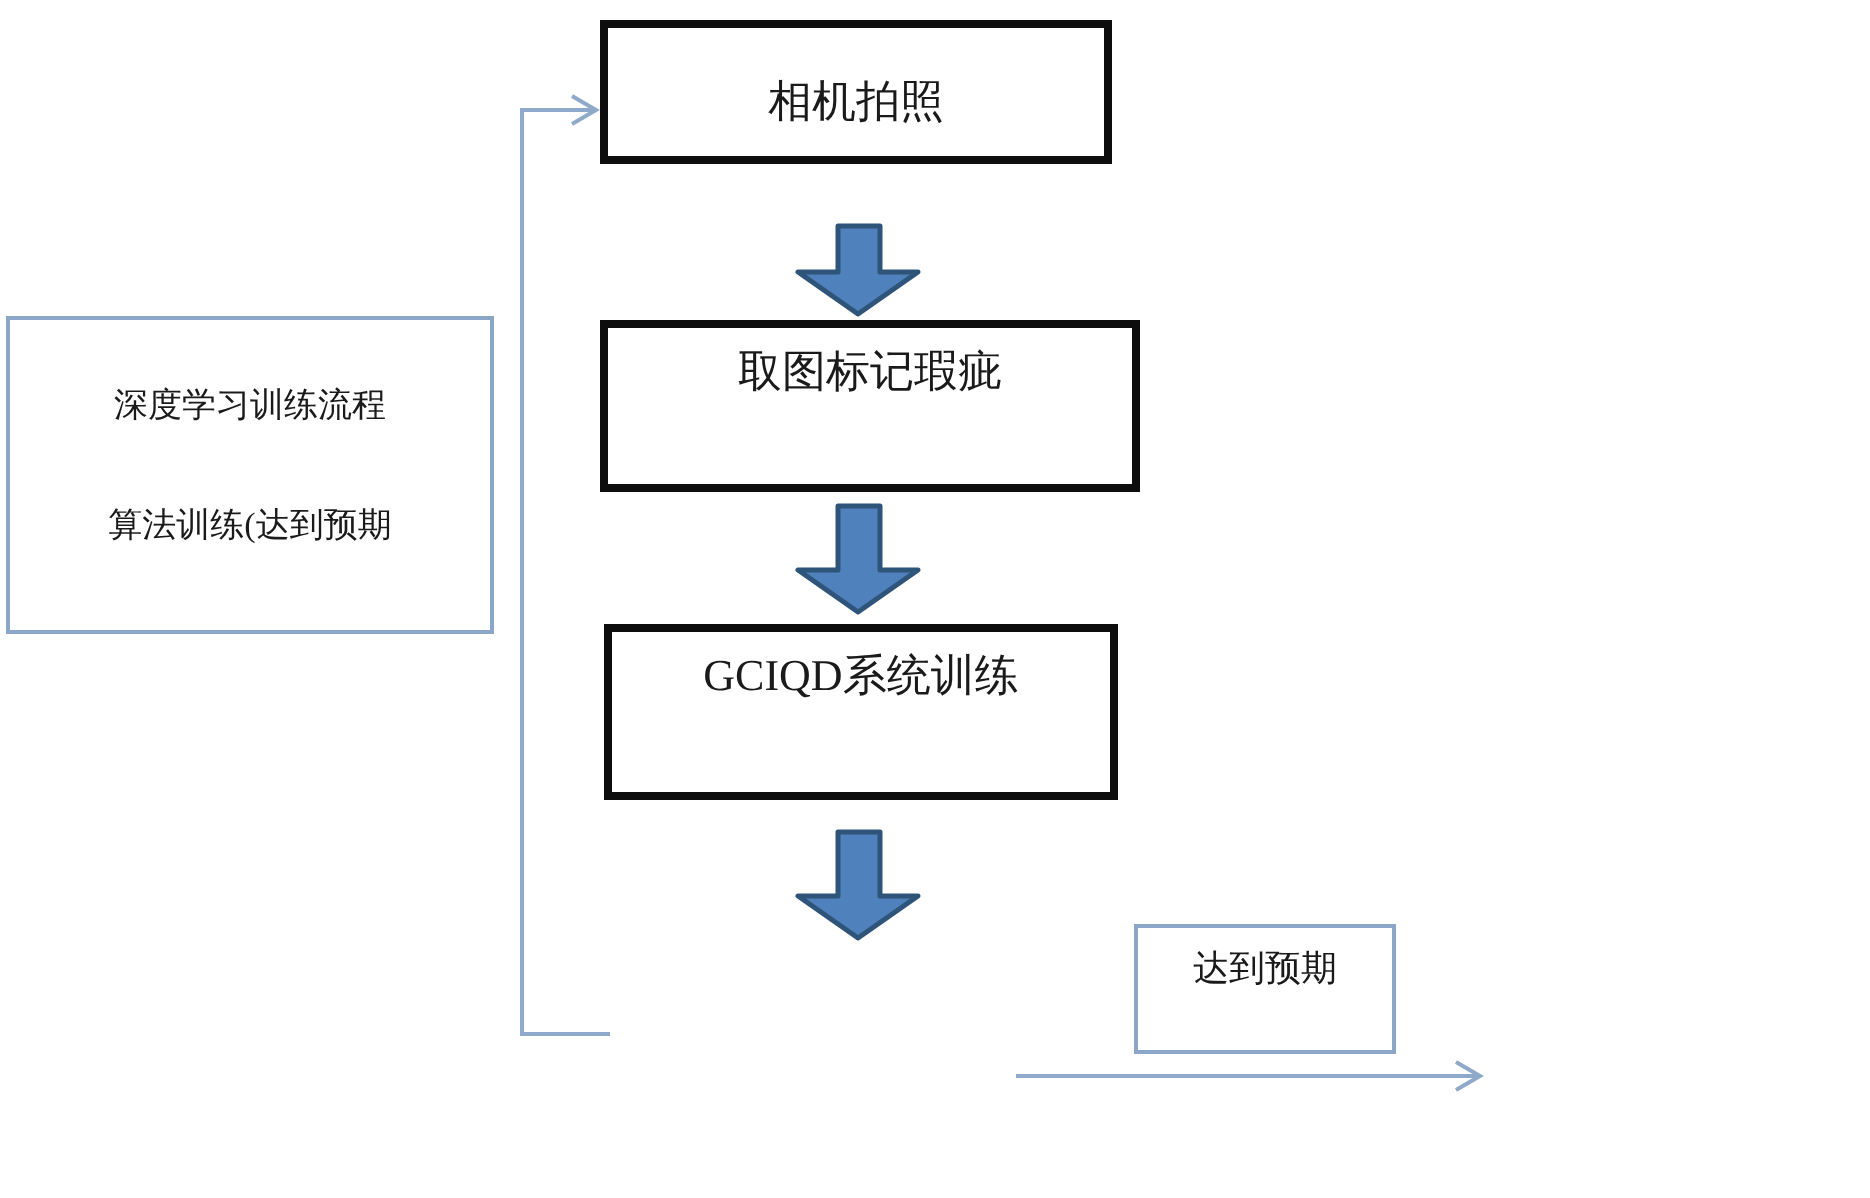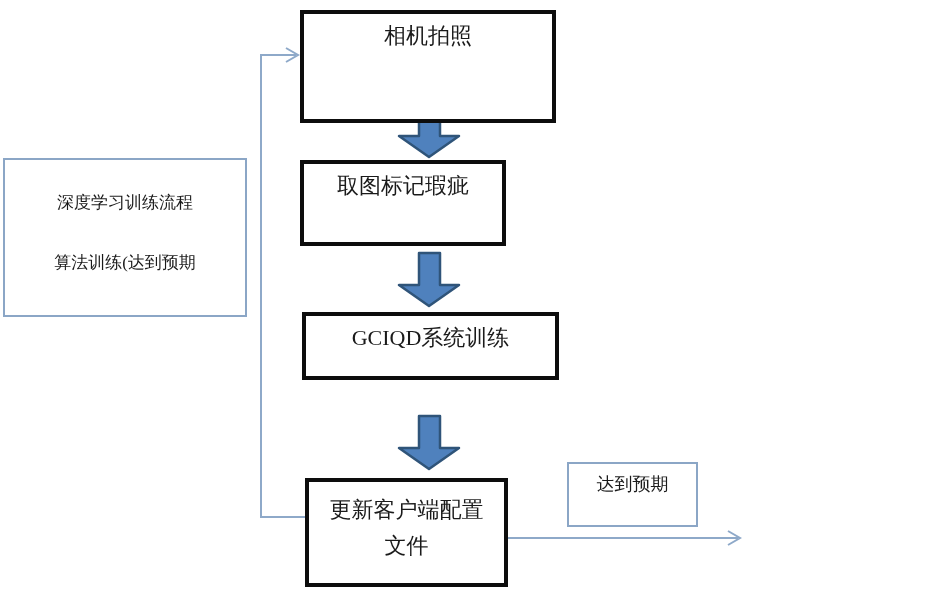--- a/index.html
+++ b/index.html
@@ -32,23 +32,23 @@
     text-align: center;
     line-height: 1.3;
   }
   .soft-box {
     position: absolute;
     background: var(--background);
     border: 2px solid var(--soft-border);
     color: var(--text);
     text-align: center;
   }
-  .node-camera    { left: 300px; top: 10px;  width: 256px; height: 113px;  padding-top: 8px; }
-  .node-mark      { left: 300px; top: 160px; width: 206px; height: 86px;  padding-top: 8px; }
-  .node-gciqd     { left: 302px; top: 312px; width: 257px; height: 68px;  padding-top: 8px; }
+  .node-camera    { left: 300px; top: 10px;  width: 256px; height: 72px;  padding-top: 23px; }
+  .node-mark      { left: 300px; top: 160px; width: 270px; height: 86px;  padding-top: 8px; }
+  .node-gciqd     { left: 302px; top: 312px; width: 257px; height: 88px;  padding-top: 8px; }
   .node-update    { left: 305px; top: 478px; width: 203px; height: 109px; padding-top: 10px; line-height: 1.65; }
   .node-iteration { left: 743px; top: 496px; width: 184px; height: 79px;  padding-top: 8px; }
   .side-panel {
     left: 3px; top: 158px; width: 244px; height: 159px;
     font-size: 17px; padding-top: 27px; line-height: 31px;
   }
   .side-panel .panel-title { margin-bottom: 29px; }
   .edge-label {
     left: 567px; top: 462px; width: 131px; height: 65px;
     font-size: 18px; padding-top: 8px;
@@ -98,24 +98,20 @@
   </div>
 
   <div class="node node-mark">
     <span>取图标记瑕疵</span>
   </div>
 
   <div class="node node-gciqd">
     <span>GCIQD系统训练</span>
   </div>
 
-  <div class="node node-update">
-    <div>更新客户端配置</div>
-    <div>文件</div>
-  </div>
 
 
   <div class="soft-box side-panel">
     <div class="panel-title">深度学习训练流程</div>
     <div>算法训练(达到预期</div>
   </div>
 
   <div class="soft-box edge-label">
     <span>达到预期</span>
   </div>

